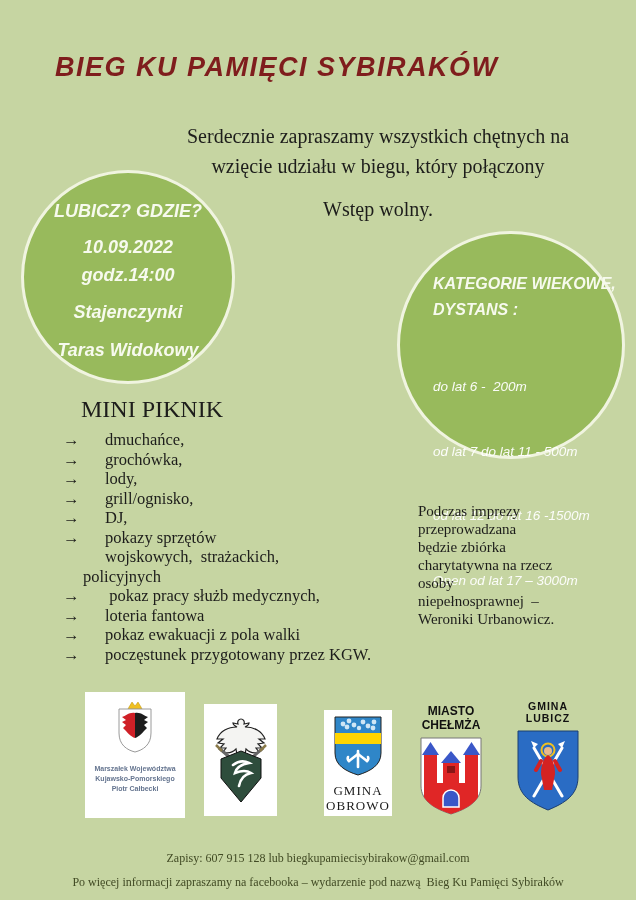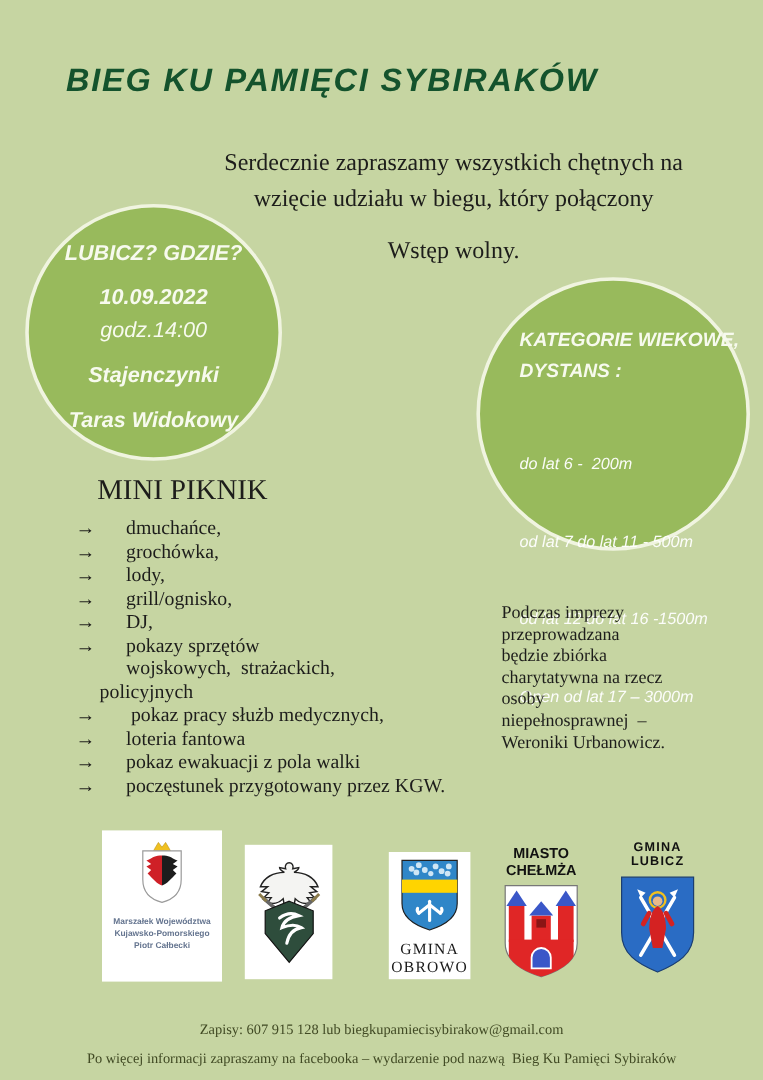--- a/index.html
+++ b/index.html
@@ -2,34 +2,34 @@
 <html><head>
 <meta charset="utf-8">
 <style>
   html,body{margin:0;padding:0;}
   body{font-family:"Liberation Serif","DejaVu Serif",serif;}
   .poster{position:relative;width:636px;height:900px;background:#c6d5a2;overflow:hidden;}
 
   .title{position:absolute;left:55px;top:52px;width:560px;margin:0;
     font-family:"Liberation Sans","DejaVu Sans",sans-serif;
     font-size:27px;font-weight:bold;font-style:italic;letter-spacing:1.5px;
-    color:#14532d;}
+    color:#7f1d1d;}
 
   .intro{position:absolute;left:120px;top:121px;width:516px;text-align:center;
     color:#1d1d1b;font-size:20px;line-height:30px;}
   .wstep{margin-top:13px;font-size:20px;}
 
   .circle{position:absolute;border-radius:50%;background:#98ba5c;
     border:3px solid #f0f4e0;box-sizing:border-box;
     font-family:"Liberation Sans","DejaVu Sans",sans-serif;font-style:italic;color:#f7faee;}
   .circle-left{left:21px;top:170px;width:214px;height:214px;text-align:center;}
   .cl-inner{padding-top:28px;}
   .cl-heading{font-size:18px;font-weight:600;}
   .cl-date{margin-top:15px;font-size:18px;font-weight:600;}
-  .cl-time{margin-top:7px;font-size:18px;font-weight:400;}
+  .cl-time{margin-top:7px;font-size:18px;font-weight:700;}
   .cl-place1{margin-top:16px;font-size:18px;font-weight:600;}
   .cl-place2{margin-top:17px;font-size:18px;font-weight:600;}
 
   .circle-right{left:397px;top:231px;width:228px;height:228px;}
   .cr-inner{padding:37px 0 0 33px;}
   .cr-heading{font-size:16px;font-weight:600;line-height:26px;}
   .cr-list{margin-top:10px;font-size:13.5px;line-height:21.5px;font-style:italic;
     color:rgba(255,255,255,.95);white-space:pre-wrap;}
 
   .mini{position:absolute;left:60px;top:396px;width:380px;color:#1d1d1b;}

